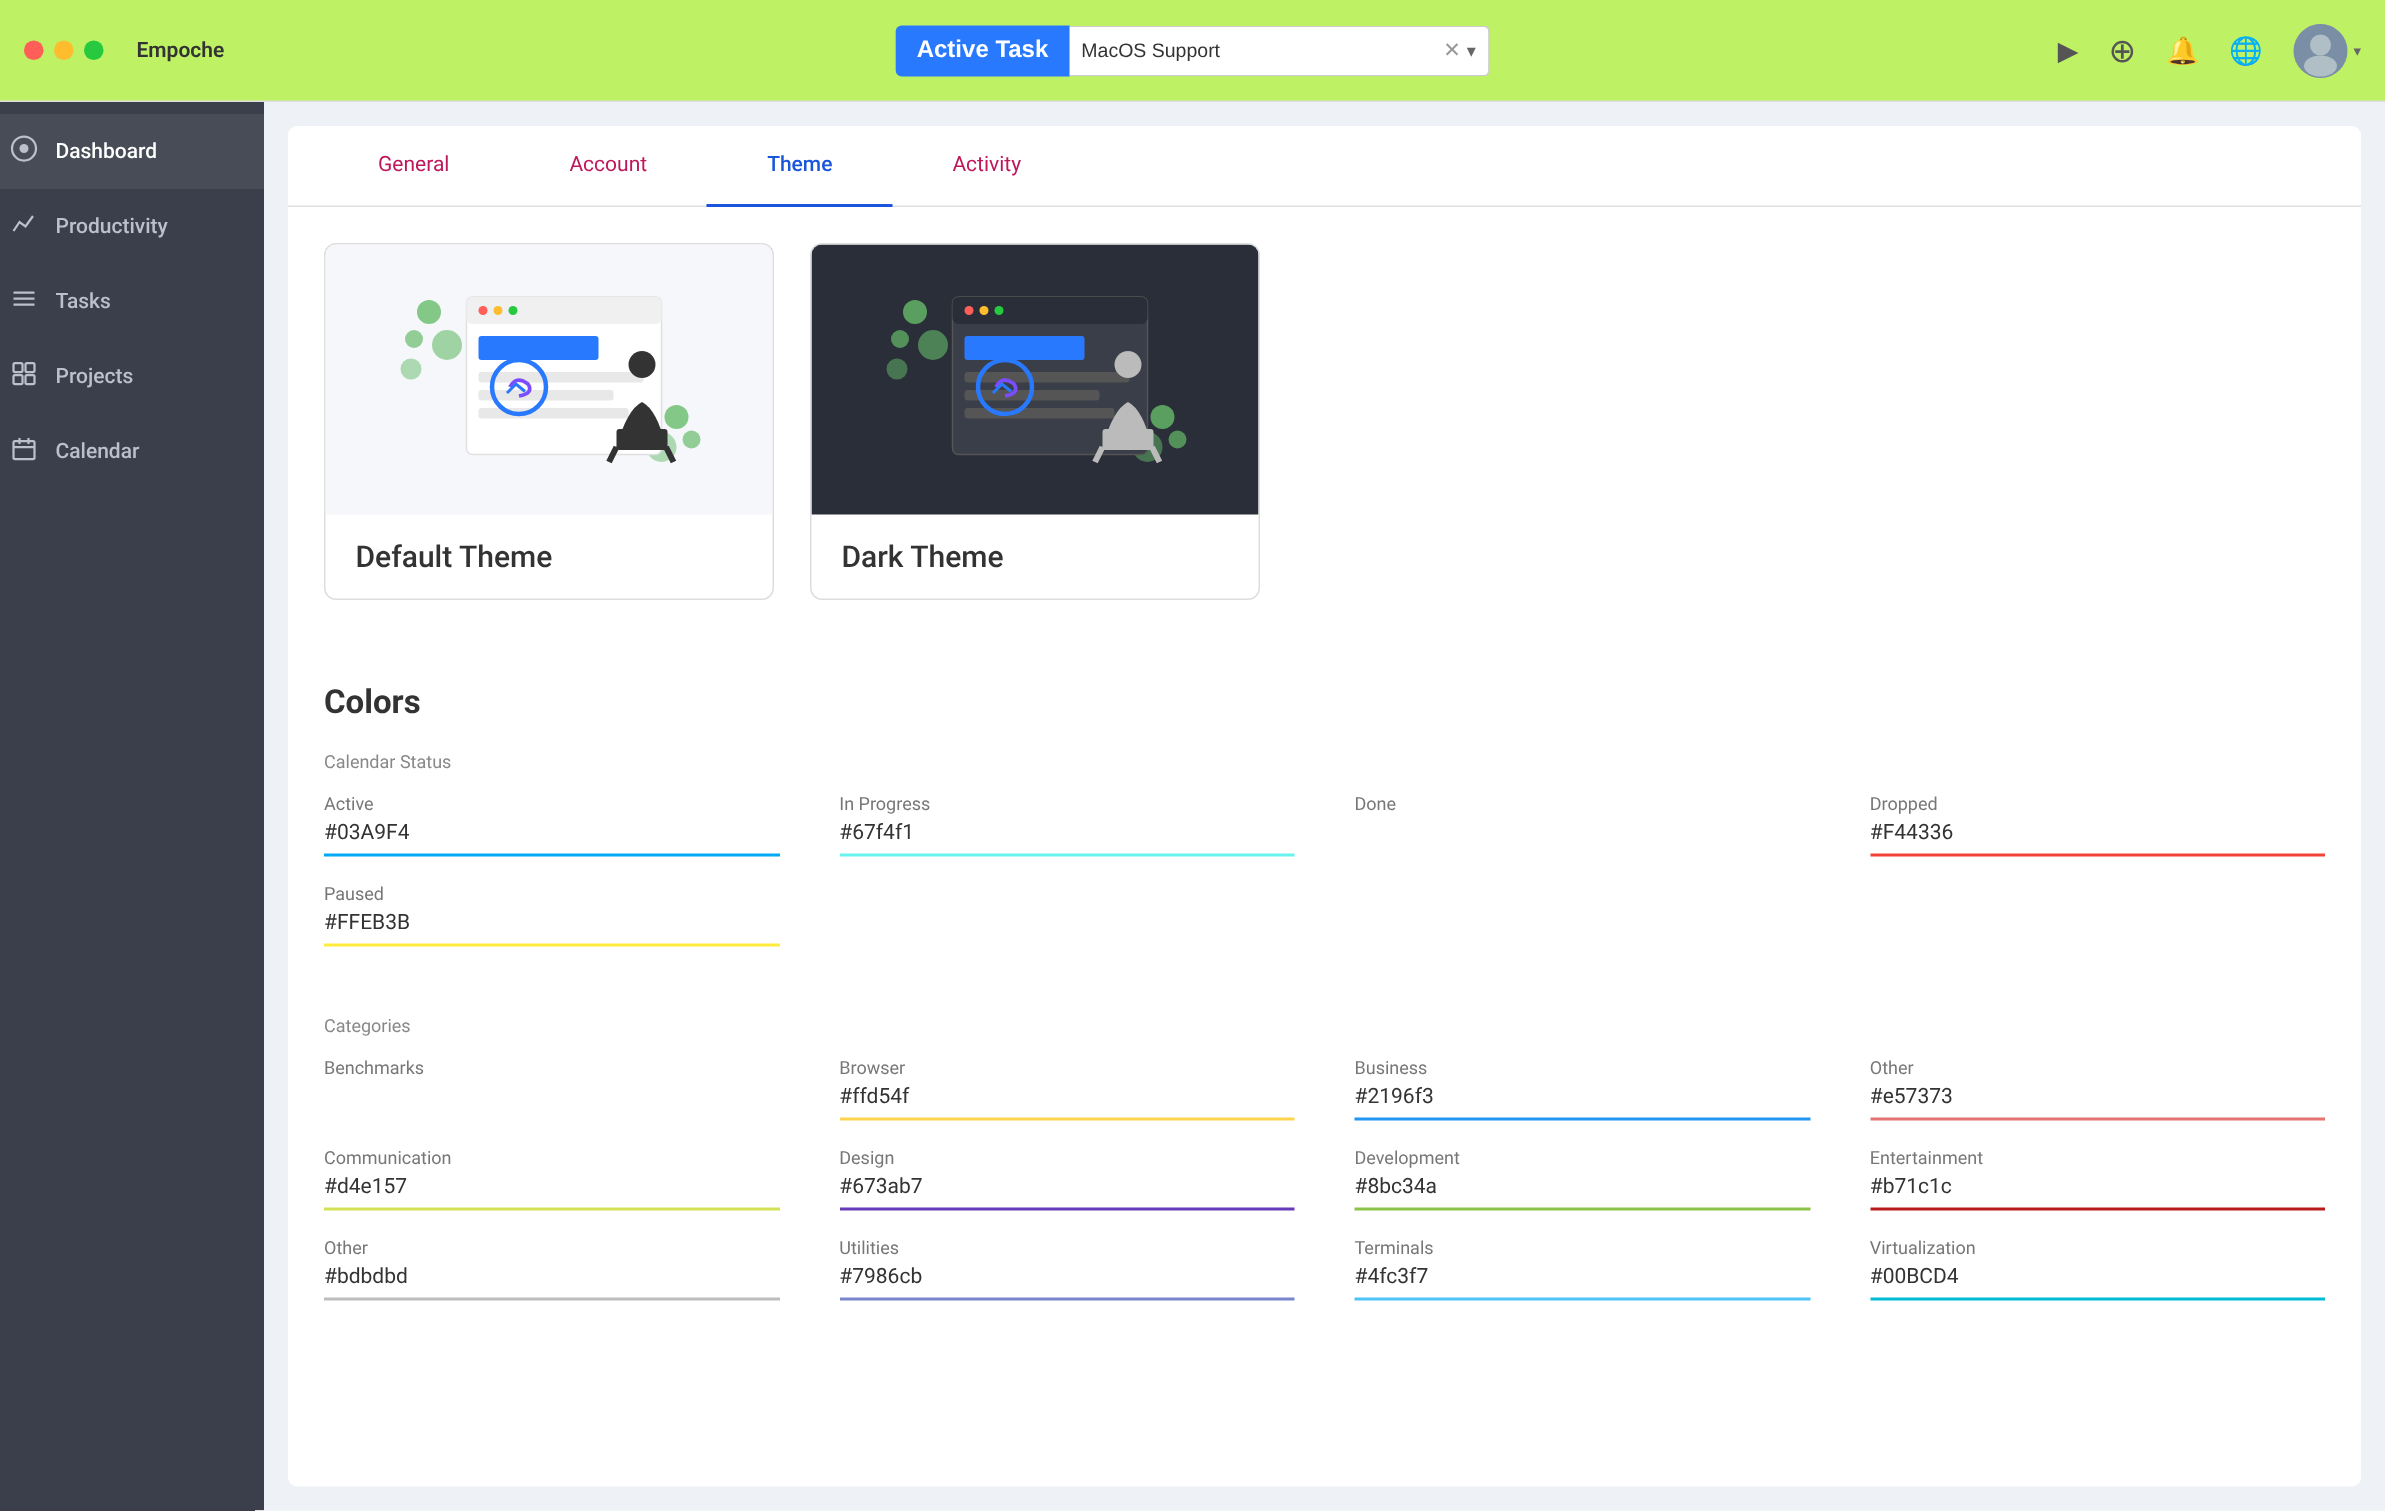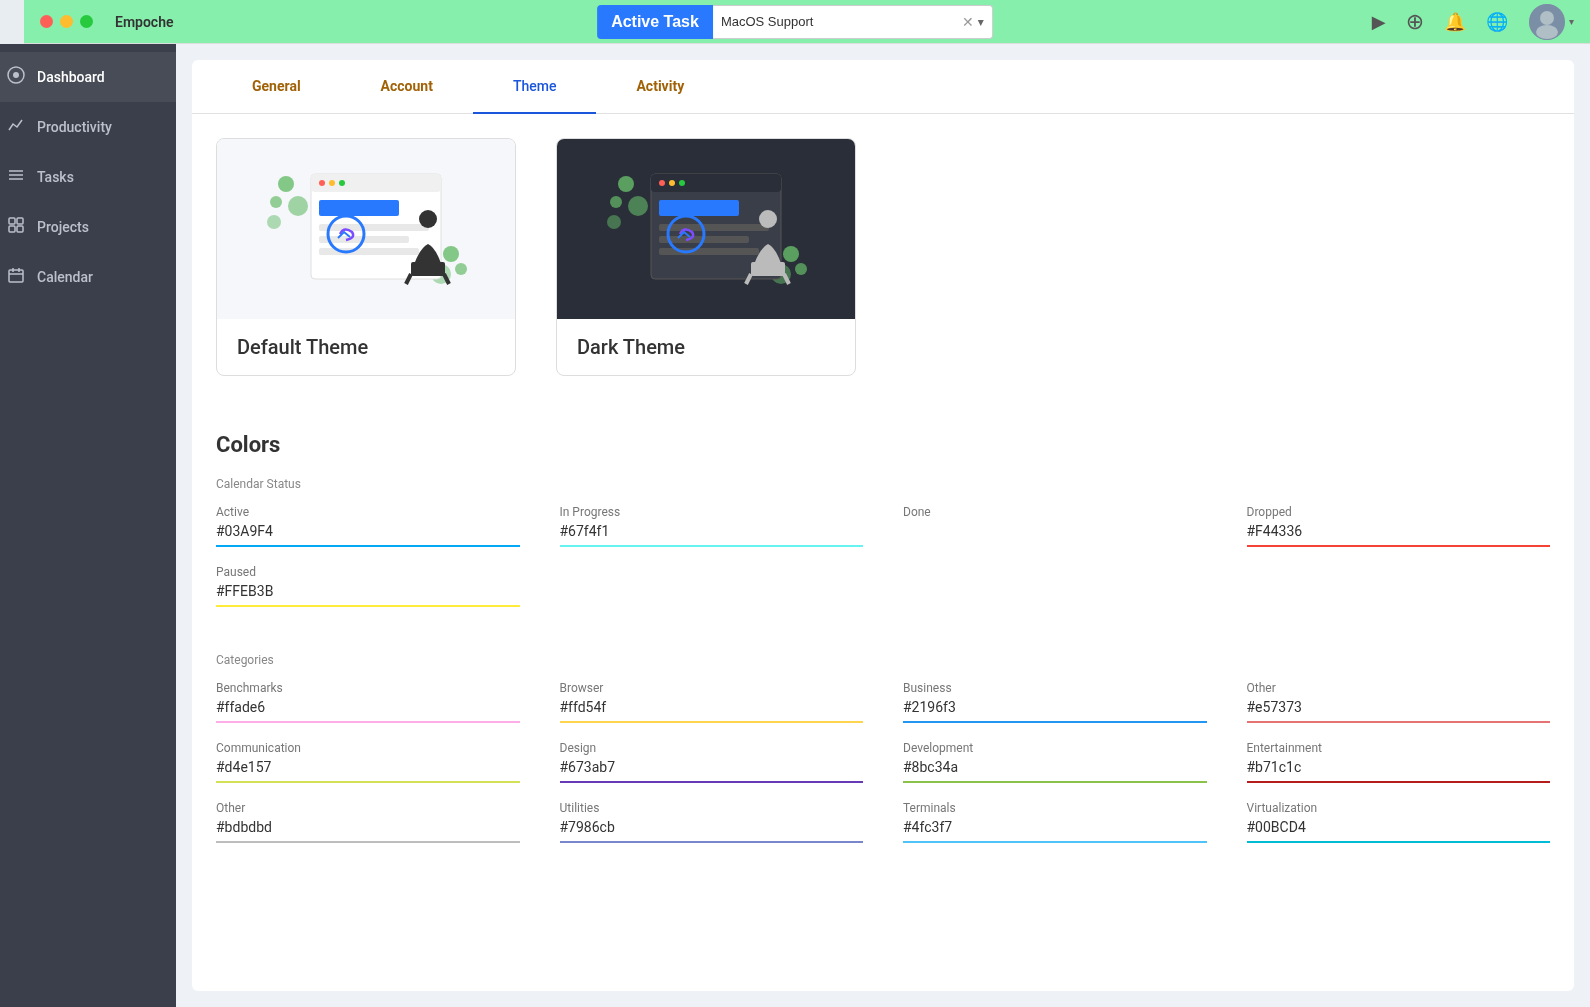--- a/index.html
+++ b/index.html
@@ -1,19 +1,19 @@
 <!DOCTYPE html>
 <html><head>
   <meta charset="utf-8">
   <style>
     * { box-sizing: border-box; margin: 0; padding: 0; }
     body { font-family: -apple-system, BlinkMacSystemFont, 'Segoe UI', Roboto, sans-serif; background: #e8edf2; display: flex; flex-direction: column; height: 1007px; width: 1590px; overflow: hidden; }
 
     
-    .titlebar { height: 44px; background: #86efac; display: flex; align-items: center; padding: 0 16px; border-bottom: 1px solid #ddd; flex-shrink: 0; margin-left: 24px; }
+    .titlebar { height: 68px; background: #bef264; display: flex; align-items: center; padding: 0 16px; border-bottom: 1px solid #ddd; flex-shrink: 0; }
     .window-controls { display: flex; gap: 7px; margin-right: 16px; }
     .wc { width: 13px; height: 13px; border-radius: 50%; }
     .wc-red { background: #ff5f56; }
     .wc-yellow { background: #febc2e; }
     .wc-green { background: #27c93f; }
     .app-name { font-size: 14px; font-weight: 600; color: #333; margin-left: 6px; }
     .active-task-btn { margin-left: auto; background: #2979ff; color: white; border: none; border-radius: 4px 0 0 4px; padding: 7px 14px; font-size: 16px; font-weight: 600; cursor: pointer; height: 34px; }
     .task-input-wrap { display: flex; align-items: center; border: 1px solid #ccc; border-left: none; border-radius: 0 4px 4px 0; background: white; padding: 0 8px; height: 34px; width: 280px; }
     .task-input { border: none; outline: none; font-size: 13px; color: #333; flex: 1; background: transparent; }
     .task-clear { color: #999; cursor: pointer; margin-right: 4px; font-size: 14px; }
@@ -32,26 +32,26 @@
     .sidebar-item { display: flex; align-items: center; gap: 12px; padding: 14px 7px; cursor: pointer; color: #bbc0cb; font-size: 14px; font-weight: 500; transition: background 0.15s; }
     .sidebar-item.active { color: white; background: rgba(255,255,255,0.07); }
     .sidebar-icon { width: 18px; text-align: center; font-size: 15px; }
 
     
     .content { flex: 1; background: #eef1f5; overflow-y: auto; padding: 0; }
     .content-inner { background: white; margin: 16px; border-radius: 6px; min-height: calc(100% - 32px); }
 
     
     .tabs { display: flex; border-bottom: 1px solid #e0e0e0; padding: 0 20px; }
-    .tab { padding: 18px 40px; font-size: 14px; color: #a16207; cursor: pointer; border-bottom: 2px solid transparent; margin-bottom: -1px; font-weight: bold; }
+    .tab { padding: 18px 40px; font-size: 14px; color: #be185d; cursor: pointer; border-bottom: 2px solid transparent; margin-bottom: -1px; }
     .tab.active { color: #1a56db; border-bottom: 2px solid #1a56db; font-weight: 500; }
 
     
     .theme-section { padding: 24px 24px; }
-    .theme-cards { display: flex; gap: 40px; margin-bottom: 32px; }
+    .theme-cards { display: flex; gap: 24px; margin-bottom: 32px; }
     .theme-card { border: 1px solid #ddd; border-radius: 8px; width: 300px; cursor: pointer; overflow: hidden; }
     .theme-card-image { height: 180px; background: #f5f7fa; display: flex; align-items: center; justify-content: center; position: relative; }
     .theme-card-image.dark-bg { background: #2a2e38; }
     .theme-card-label { padding: 16px 20px; font-size: 20px; font-weight: 500; color: #333; }
 
     
     .colors-section { padding: 0 24px 32px; }
     .colors-title { font-size: 22px; font-weight: 700; color: #333; margin-bottom: 20px; }
     .color-group-label { font-size: 12px; color: #888; margin-bottom: 14px; }
     .color-grid { display: grid; grid-template-columns: 1fr 1fr 1fr 1fr; gap: 0 40px; margin-bottom: 28px; }
@@ -278,21 +278,20 @@
           <div class="color-item">
             <div class="color-item-label">Paused</div>
             <div class="color-item-value" style="border-bottom-color: #FFEB3B;">#FFEB3B</div>
           </div>
         </div>
 
         <div class="color-group-label" style="margin-top: 8px;">Categories</div>
         <div class="color-grid">
           <div class="color-item">
             <div class="color-item-label">Benchmarks</div>
-            <div class="color-item-value" style="border-bottom-color: #ffade6;">#ffade6</div>
           </div>
           <div class="color-item">
             <div class="color-item-label">Browser</div>
             <div class="color-item-value" style="border-bottom-color: #ffd54f;">#ffd54f</div>
           </div>
           <div class="color-item">
             <div class="color-item-label">Business</div>
             <div class="color-item-value" style="border-bottom-color: #2196f3;">#2196f3</div>
           </div>
           <div class="color-item">

